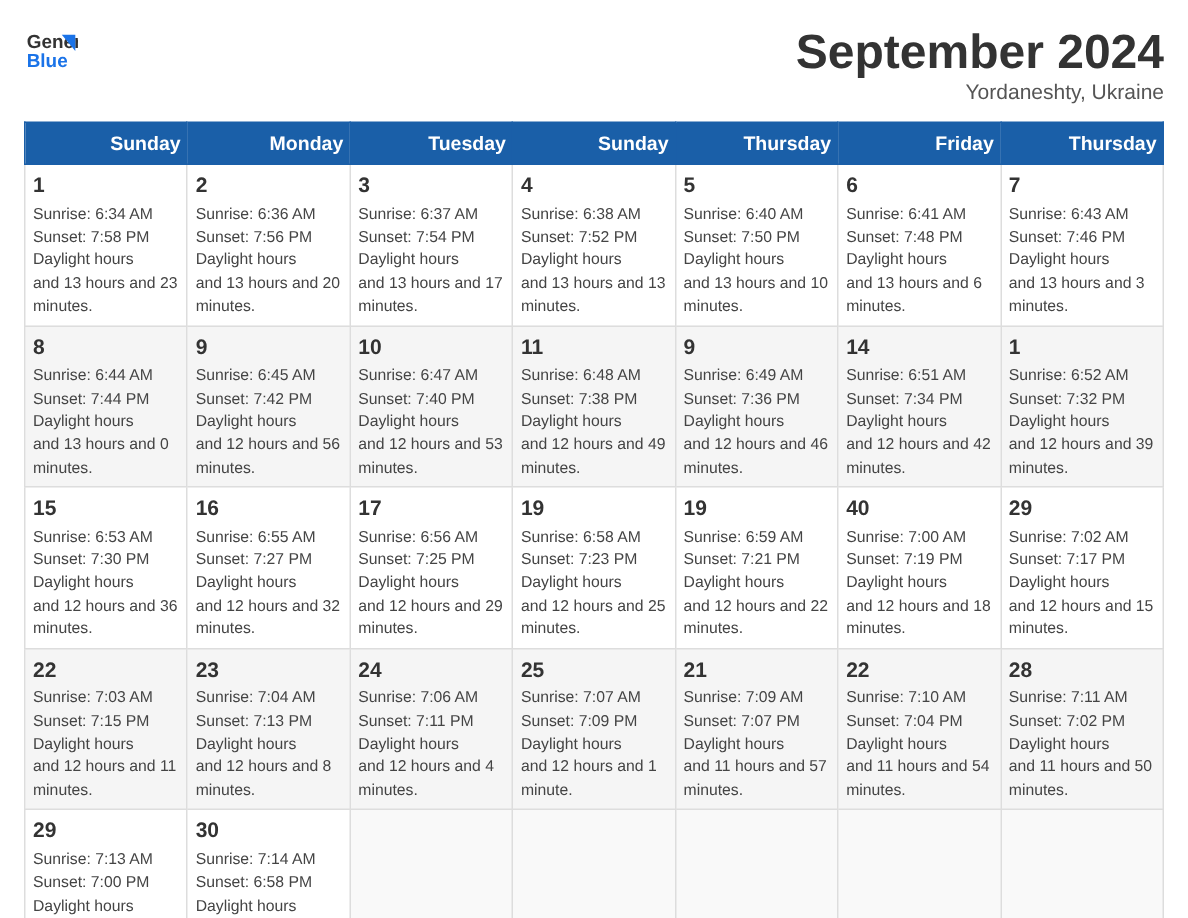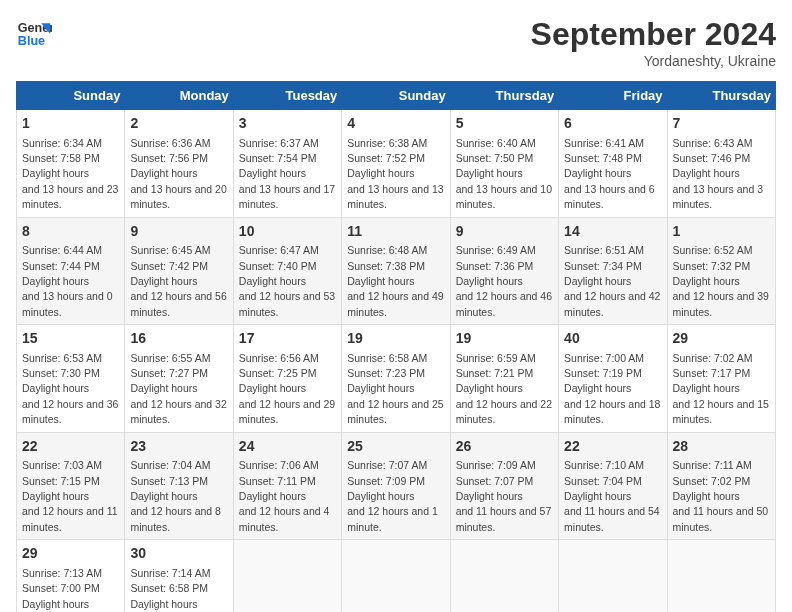--- a/index.html
+++ b/index.html
@@ -140,21 +140,21 @@
         <td><span class="day-num">19</span><span class="day-info">Sunrise: 6:58 AM<br>Sunset: 7:23 PM<br>Daylight hours<br>and 12 hours and 25 minutes.</span></td>
         <td><span class="day-num">19</span><span class="day-info">Sunrise: 6:59 AM<br>Sunset: 7:21 PM<br>Daylight hours<br>and 12 hours and 22 minutes.</span></td>
         <td><span class="day-num">40</span><span class="day-info">Sunrise: 7:00 AM<br>Sunset: 7:19 PM<br>Daylight hours<br>and 12 hours and 18 minutes.</span></td>
         <td><span class="day-num">29</span><span class="day-info">Sunrise: 7:02 AM<br>Sunset: 7:17 PM<br>Daylight hours<br>and 12 hours and 15 minutes.</span></td>
       </tr>
       <tr style="background: rgb(245, 245, 245); margin-top: 20px;">
         <td><span class="day-num">22</span><span class="day-info">Sunrise: 7:03 AM<br>Sunset: 7:15 PM<br>Daylight hours<br>and 12 hours and 11 minutes.</span></td>
         <td><span class="day-num">23</span><span class="day-info">Sunrise: 7:04 AM<br>Sunset: 7:13 PM<br>Daylight hours<br>and 12 hours and 8 minutes.</span></td>
         <td><span class="day-num">24</span><span class="day-info">Sunrise: 7:06 AM<br>Sunset: 7:11 PM<br>Daylight hours<br>and 12 hours and 4 minutes.</span></td>
         <td><span class="day-num">25</span><span class="day-info">Sunrise: 7:07 AM<br>Sunset: 7:09 PM<br>Daylight hours<br>and 12 hours and 1 minute.</span></td>
-        <td><span class="day-num">26</span><span class="day-info">Sunrise: 7:09 AM<br>Sunset: 7:07 PM<br>Daylight hours<br>and 11 hours and 57 minutes.</span></td>
+        <td><span class="day-num">21</span><span class="day-info">Sunrise: 7:09 AM<br>Sunset: 7:07 PM<br>Daylight hours<br>and 11 hours and 57 minutes.</span></td>
         <td><span class="day-num">22</span><span class="day-info">Sunrise: 7:10 AM<br>Sunset: 7:04 PM<br>Daylight hours<br>and 11 hours and 54 minutes.</span></td>
         <td><span class="day-num">28</span><span class="day-info">Sunrise: 7:11 AM<br>Sunset: 7:02 PM<br>Daylight hours<br>and 11 hours and 50 minutes.</span></td>
       </tr>
       <tr style="background: rgb(255, 255, 255);">
         <td><span class="day-num">29</span><span class="day-info">Sunrise: 7:13 AM<br>Sunset: 7:00 PM<br>Daylight hours<br>and 11 hours and 47 minutes.</span></td>
         <td><span class="day-num">30</span><span class="day-info">Sunrise: 7:14 AM<br>Sunset: 6:58 PM<br>Daylight hours<br>and 11 hours and 44 minutes.</span></td>
         <td class="empty" style="background: rgb(249, 249, 249);"></td>
         <td class="empty" style="background: rgb(249, 249, 249);"></td>
         <td class="empty" style="background: rgb(249, 249, 249);"></td>
         <td class="empty" style="background: rgb(249, 249, 249);"></td>

